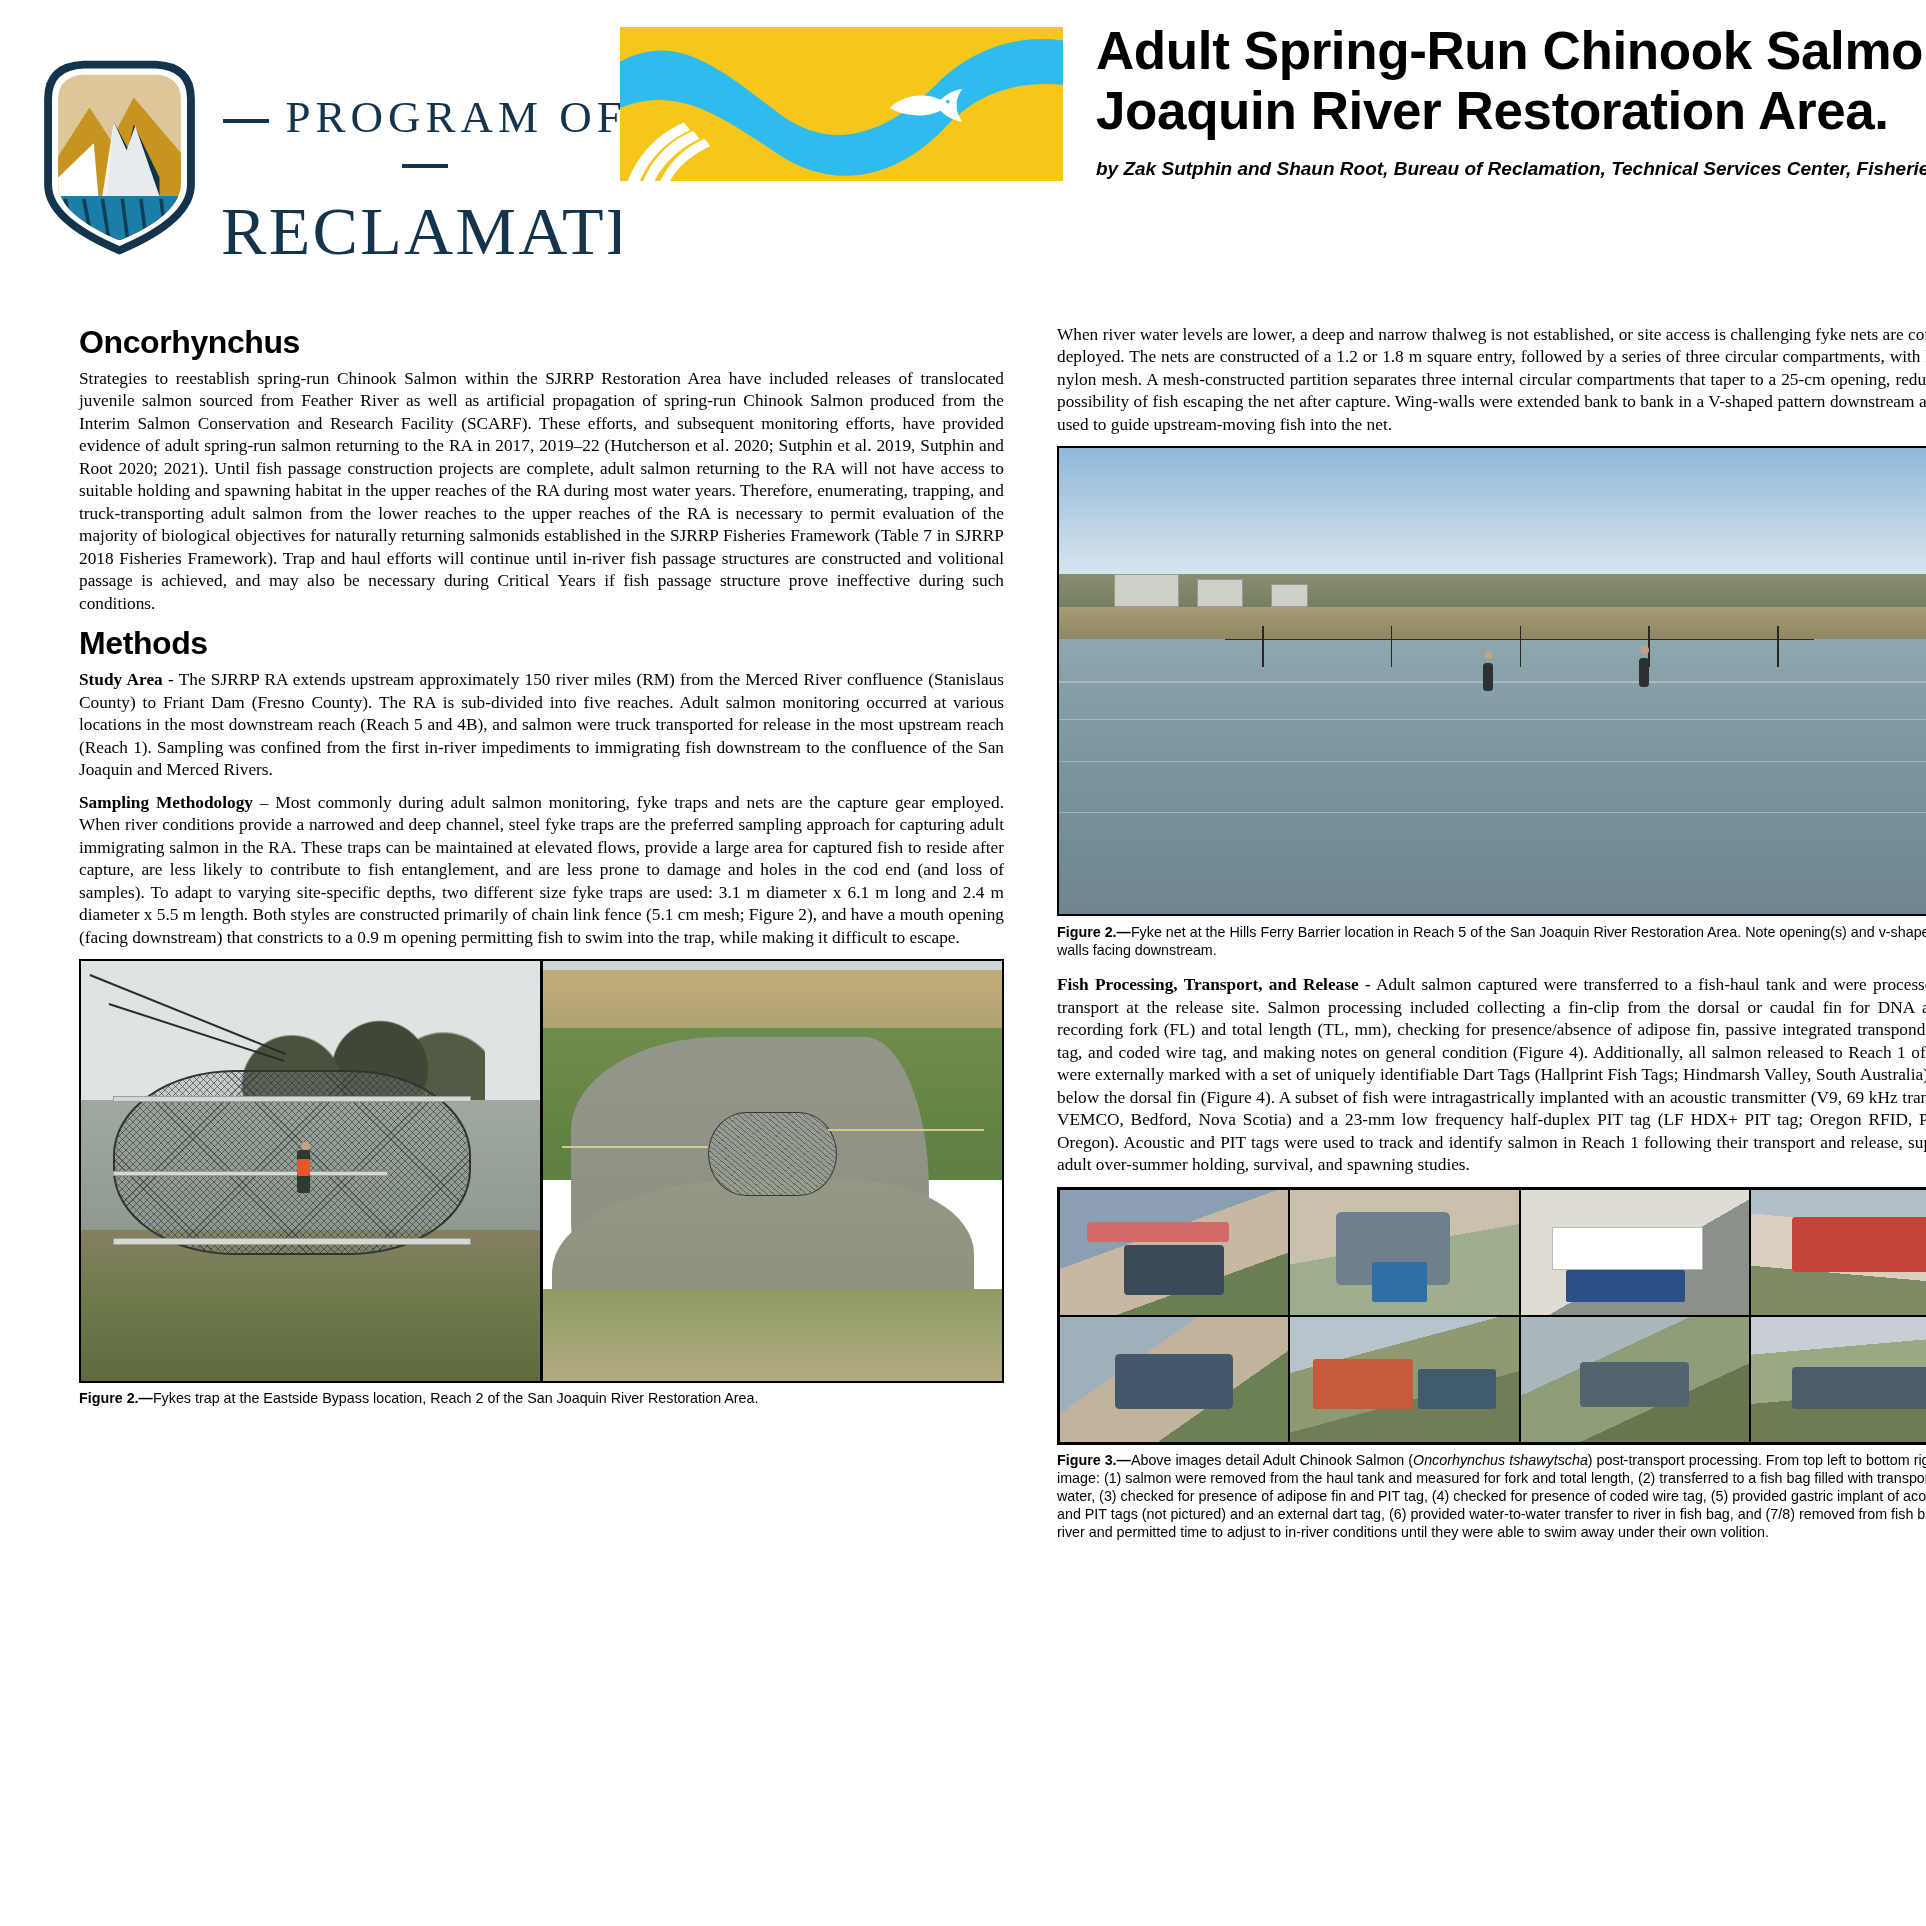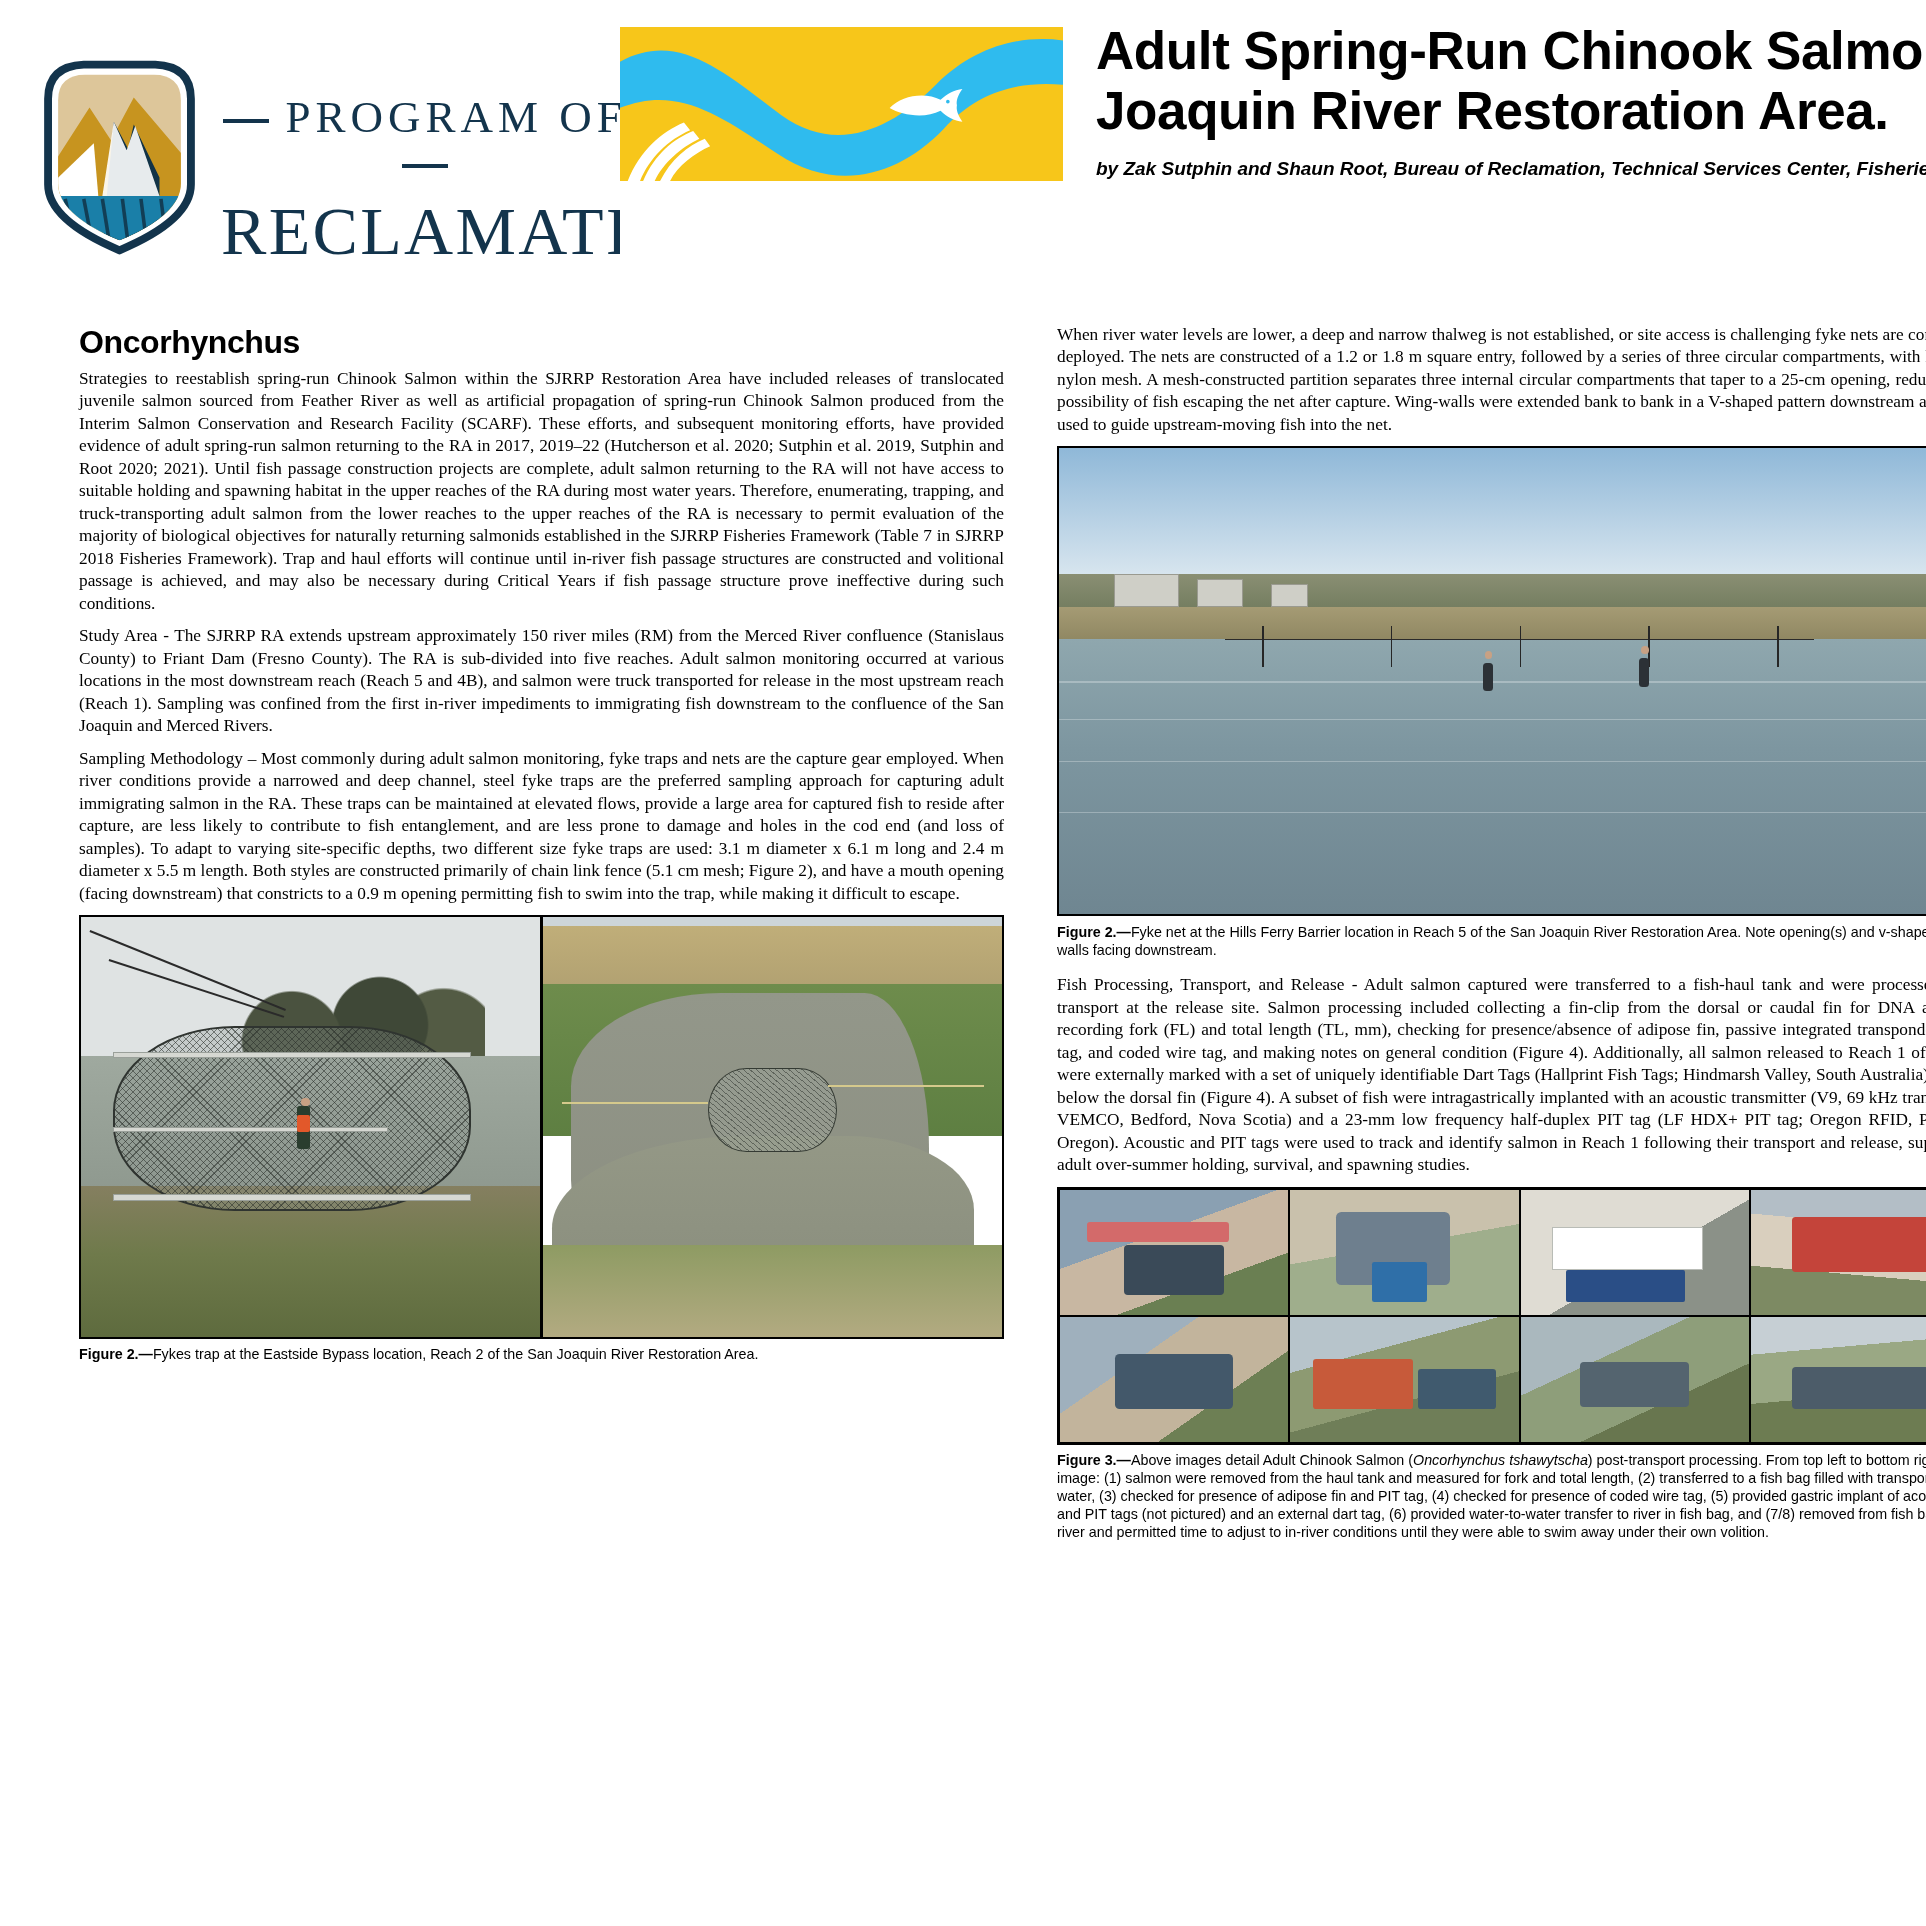--- a/index.html
+++ b/index.html
@@ -46,21 +46,21 @@
 
   h2.sec {
     font-family:"Liberation Sans", sans-serif; font-weight:bold;
     font-size:32px; margin:0 0 7px 0; color:#000; letter-spacing:-0.4px;
   }
   p.body {
     font-family:"Liberation Serif", serif; font-size:17.3px; line-height:1.30;
     text-align:justify; margin:0 0 10px 0; color:#000;
     text-indent:0;
   }
-  p.body b { font-weight:normal; }
+  p.body b { font-weight:bold; }
   .cap {
     font-family:"Liberation Sans", sans-serif; font-size:14.3px; line-height:1.27;
     color:#000; margin:6.2px 0 0 0; text-align:left;
   }
   .cap b { font-weight:bold; }
   .cap i { }
 
   
   .photo { position:relative; overflow:hidden; border:2.3px solid #000; background:#cfd6dc; }
 
@@ -191,20 +191,21 @@
     <div class="title-block">
       <div class="poster-title">Adult Spring-Run Chinook Salmon Monitoring and Trap and Haul in the San Joaquin River Restoration Area.</div>
       <div class="poster-authors">by Zak Sutphin and Shaun Root, Bureau of Reclamation, Technical Services Center, Fisheries and Wildlife Services Group, Denver, Colorado</div>
     </div>
   </div>
 
   <div class="col col1">
     <h2 class="sec">Oncorhynchus</h2>
     <p class="body">Strategies to reestablish spring-run Chinook Salmon within the SJRRP Restoration Area have included releases of translocated juvenile salmon sourced from Feather River as well as artificial propagation of spring-run Chinook Salmon produced from the Interim Salmon Conservation and Research Facility (SCARF). These efforts, and subsequent monitoring efforts, have provided evidence of adult spring-run salmon returning to the RA in 2017, 2019–22 (Hutcherson et al. 2020; Sutphin et al. 2019, Sutphin and Root 2020; 2021).  Until fish passage construction projects are complete, adult salmon returning to the RA will not have access to suitable holding and spawning habitat in the upper reaches of the RA during most water years.  Therefore, enumerating, trapping, and truck-transporting adult salmon from the lower reaches to the upper reaches of the RA is necessary to permit evaluation of the majority of biological objectives for naturally returning salmonids established in the SJRRP Fisheries Framework (Table 7 in SJRRP 2018 Fisheries Framework).  Trap and haul efforts will continue until in-river fish passage structures are constructed and volitional passage is achieved, and may also be necessary during Critical Years if fish passage structure prove ineffective during such conditions.</p>
 
+    <h2 class="sec">Methods</h2>
     <p class="body"><b>Study Area</b><span> - The SJRRP RA extends upstream approximately 150 river miles (RM) from the Merced River confluence (Stanislaus County) to Friant Dam (Fresno County). The RA is sub-divided into five reaches. Adult salmon monitoring occurred at various locations in the most downstream reach (Reach 5 and 4B), and salmon were truck transported for release in the most upstream reach (Reach 1).  Sampling was confined from the first in-river impediments to immigrating fish downstream to the confluence of the San Joaquin and Merced Rivers.</span></p>
     <p class="body"><b>Sampling Methodology</b><span> – Most commonly during adult salmon monitoring, fyke traps and nets are the capture gear employed.  When river conditions provide a narrowed and deep channel, steel fyke traps are the preferred sampling approach for capturing adult immigrating salmon in the RA.  These traps can be maintained at elevated flows, provide a large area for captured fish to reside after capture, are less likely to contribute to fish entanglement, and are less prone to damage and holes in the cod end (and loss of samples).  To adapt to varying site-specific depths, two different size fyke traps are used: 3.1 m diameter x 6.1 m long and 2.4 m diameter x 5.5 m length.  Both styles are constructed primarily of chain link fence (5.1 cm mesh; Figure 2), and have a mouth opening (facing downstream) that constricts to a 0.9 m opening permitting fish to swim into the trap, while making it difficult to escape.</span></p>
 
     <div class="fig1">
       <div class="half">
         <div class="f1a-sky"></div>
           <div class="f1a-trees"></div>
         <div class="f1a-water"></div>
           <div class="f1a-ground"></div>
         <div class="f1a-cable" style="left:2%;top:3%;width:46%;transform:rotate(22deg)"></div>

